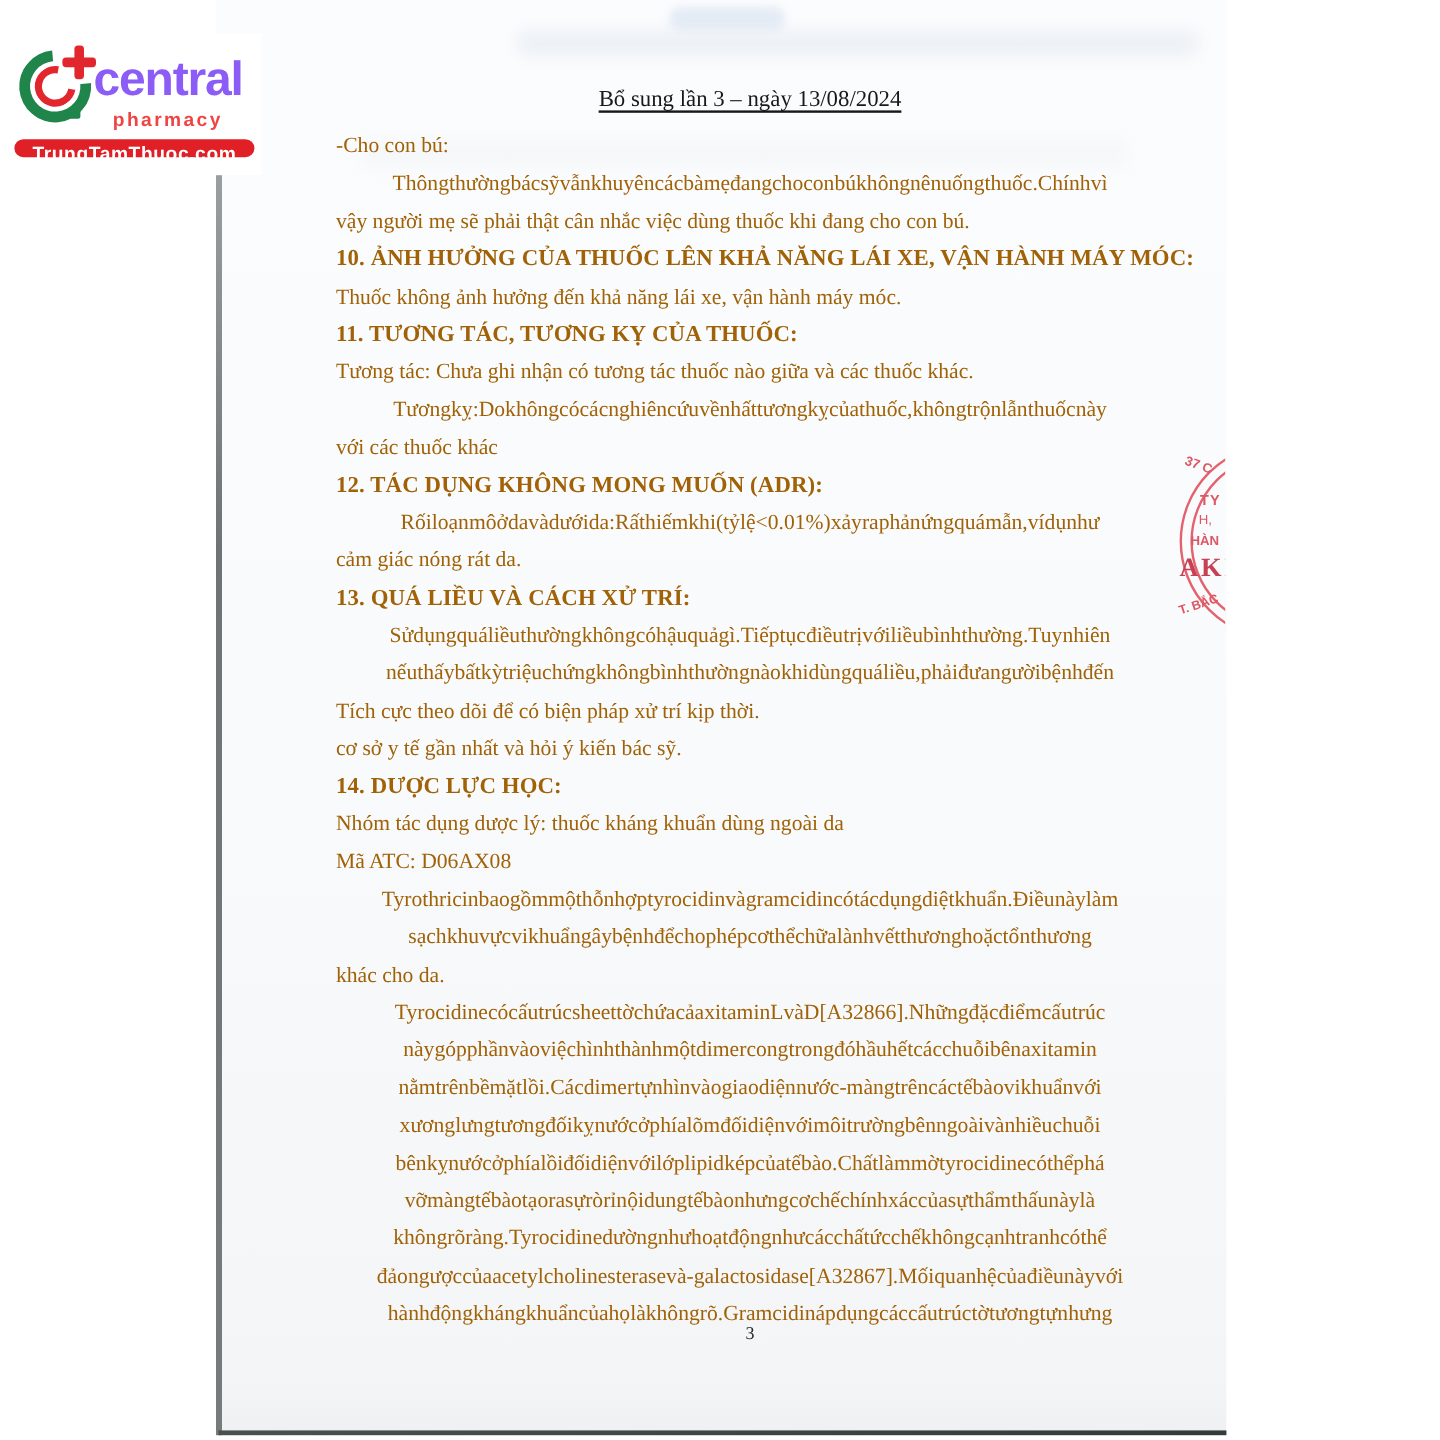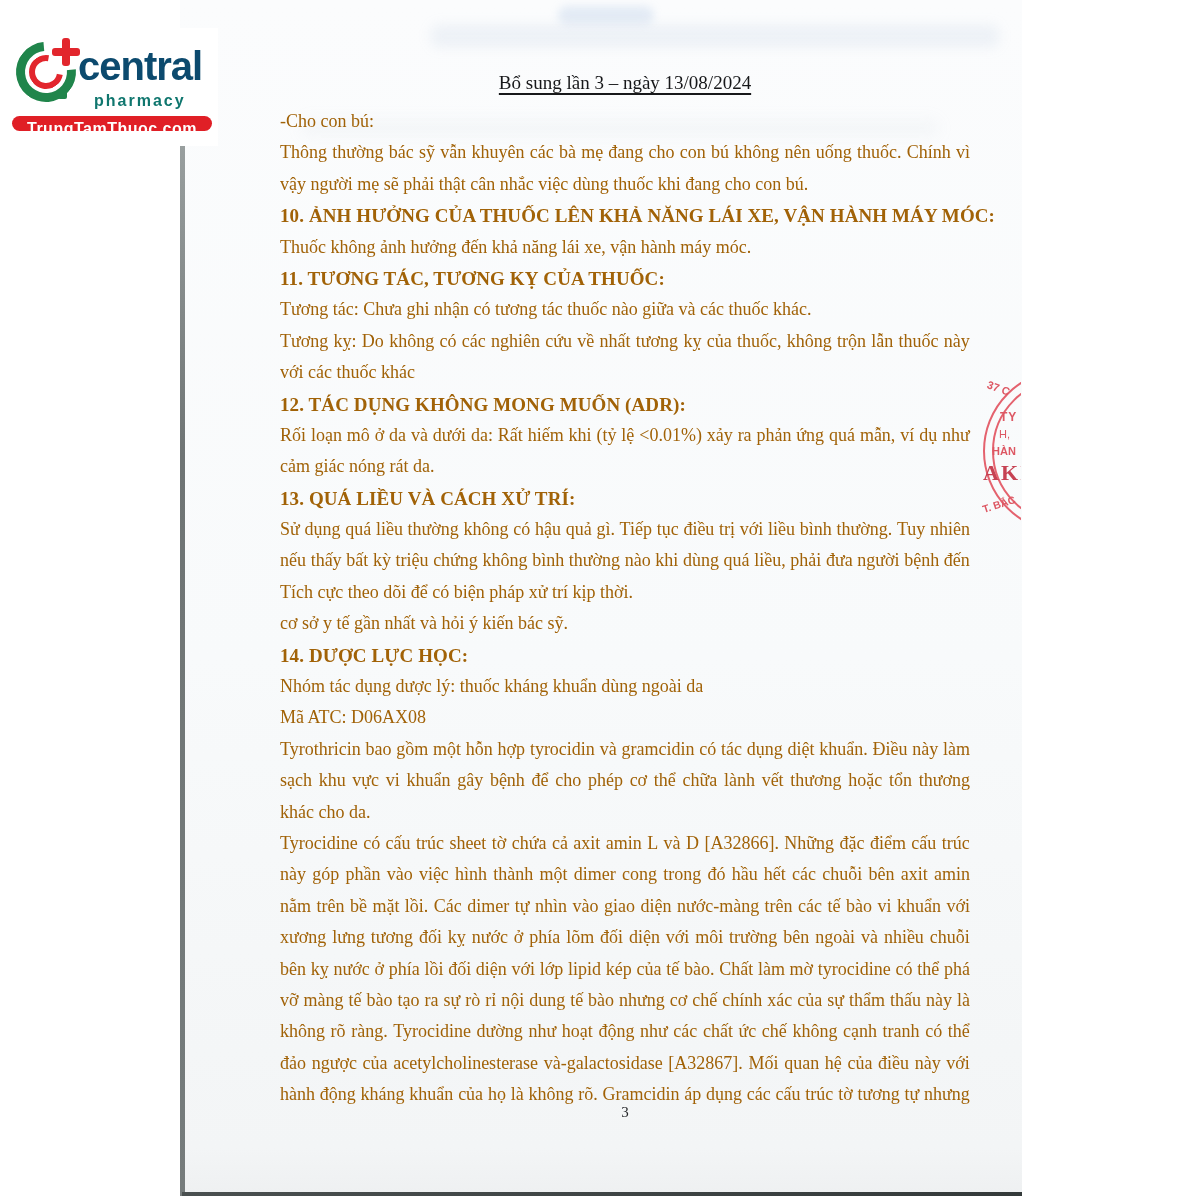--- a/index.html
+++ b/index.html
@@ -31,21 +31,21 @@
   .rev-header{
     position:absolute;left:280px;top:72px;width:690px;text-align:center;
     font-size:19px;font-weight:normal;color:#17181a;
     text-decoration:underline;text-underline-offset:4px;text-decoration-thickness:1.5px;
   }
   .textcol{
     position:absolute;left:280px;top:106px;width:690px;
     font-size:18px;color:#a16207;
   }
   .line{height:31.4px;line-height:31.4px;white-space:nowrap;overflow:visible;}
-  .line.j{display:flex;justify-content:space-between;}
+  .line.j{display:flex;justify-content:center;}
   .line.b{font-weight:bold;font-size:19px;letter-spacing:0.1px;}
   .line span.b{font-weight:normal;text-align:center;}
   .pagenum{
     position:absolute;left:280px;top:1104px;width:690px;text-align:center;
     font-size:15px;color:#26272a;
   }
 
   
   .logo{position:absolute;left:6px;top:28px;width:212px;height:118px;background:#ffffff;}
   .logo-icon{position:absolute;left:8px;top:10px;width:72px;height:68px;}
@@ -57,26 +57,26 @@
     position:absolute;left:15px;top:17px;width:22px;height:22px;border-radius:50%;
     border:6px solid #e2262d;border-top-color:transparent;transform:rotate(55deg);
   }
   .plus{position:absolute;left:38px;top:0;width:28px;height:28px;}
   .plus::before{content:"";position:absolute;left:10px;top:0;width:8px;height:28px;background:#e2262d;border-radius:3px;}
   .plus::after{content:"";position:absolute;left:0;top:10px;width:28px;height:8px;background:#e2262d;border-radius:3px;}
   .c-dot{position:absolute;left:44px;top:52px;width:9px;height:9px;background:#20854b;border-radius:2px;}
   .brand{
     position:absolute;left:72px;top:18px;
     font-family:"Liberation Sans",sans-serif;font-weight:bold;
-    font-size:40px;line-height:40px;color:#0c4a6e;letter-spacing:-1px;
+    font-size:40px;line-height:40px;color:#8b5cf6;letter-spacing:-1px;
   }
   .tagline{
     position:absolute;left:88px;top:64px;
     font-family:"Liberation Sans",sans-serif;font-weight:bold;
-    font-size:16px;color:#0f766e;letter-spacing:2px;
+    font-size:16px;color:#ef4444;letter-spacing:2px;
   }
   .pill{
     position:absolute;left:6px;top:88px;width:200px;height:15px;border-radius:14px;
     background:#e01f26;color:#ffffff;text-align:center;line-height:25px;
     font-family:"Liberation Sans",sans-serif;font-weight:bold;font-size:16px;letter-spacing:0.5px;
   }
 
   
   .stamp{position:absolute;left:980px;top:368px;width:41px;height:162px;overflow:hidden;
          font-family:"Liberation Sans",sans-serif;color:#dd5763;}

